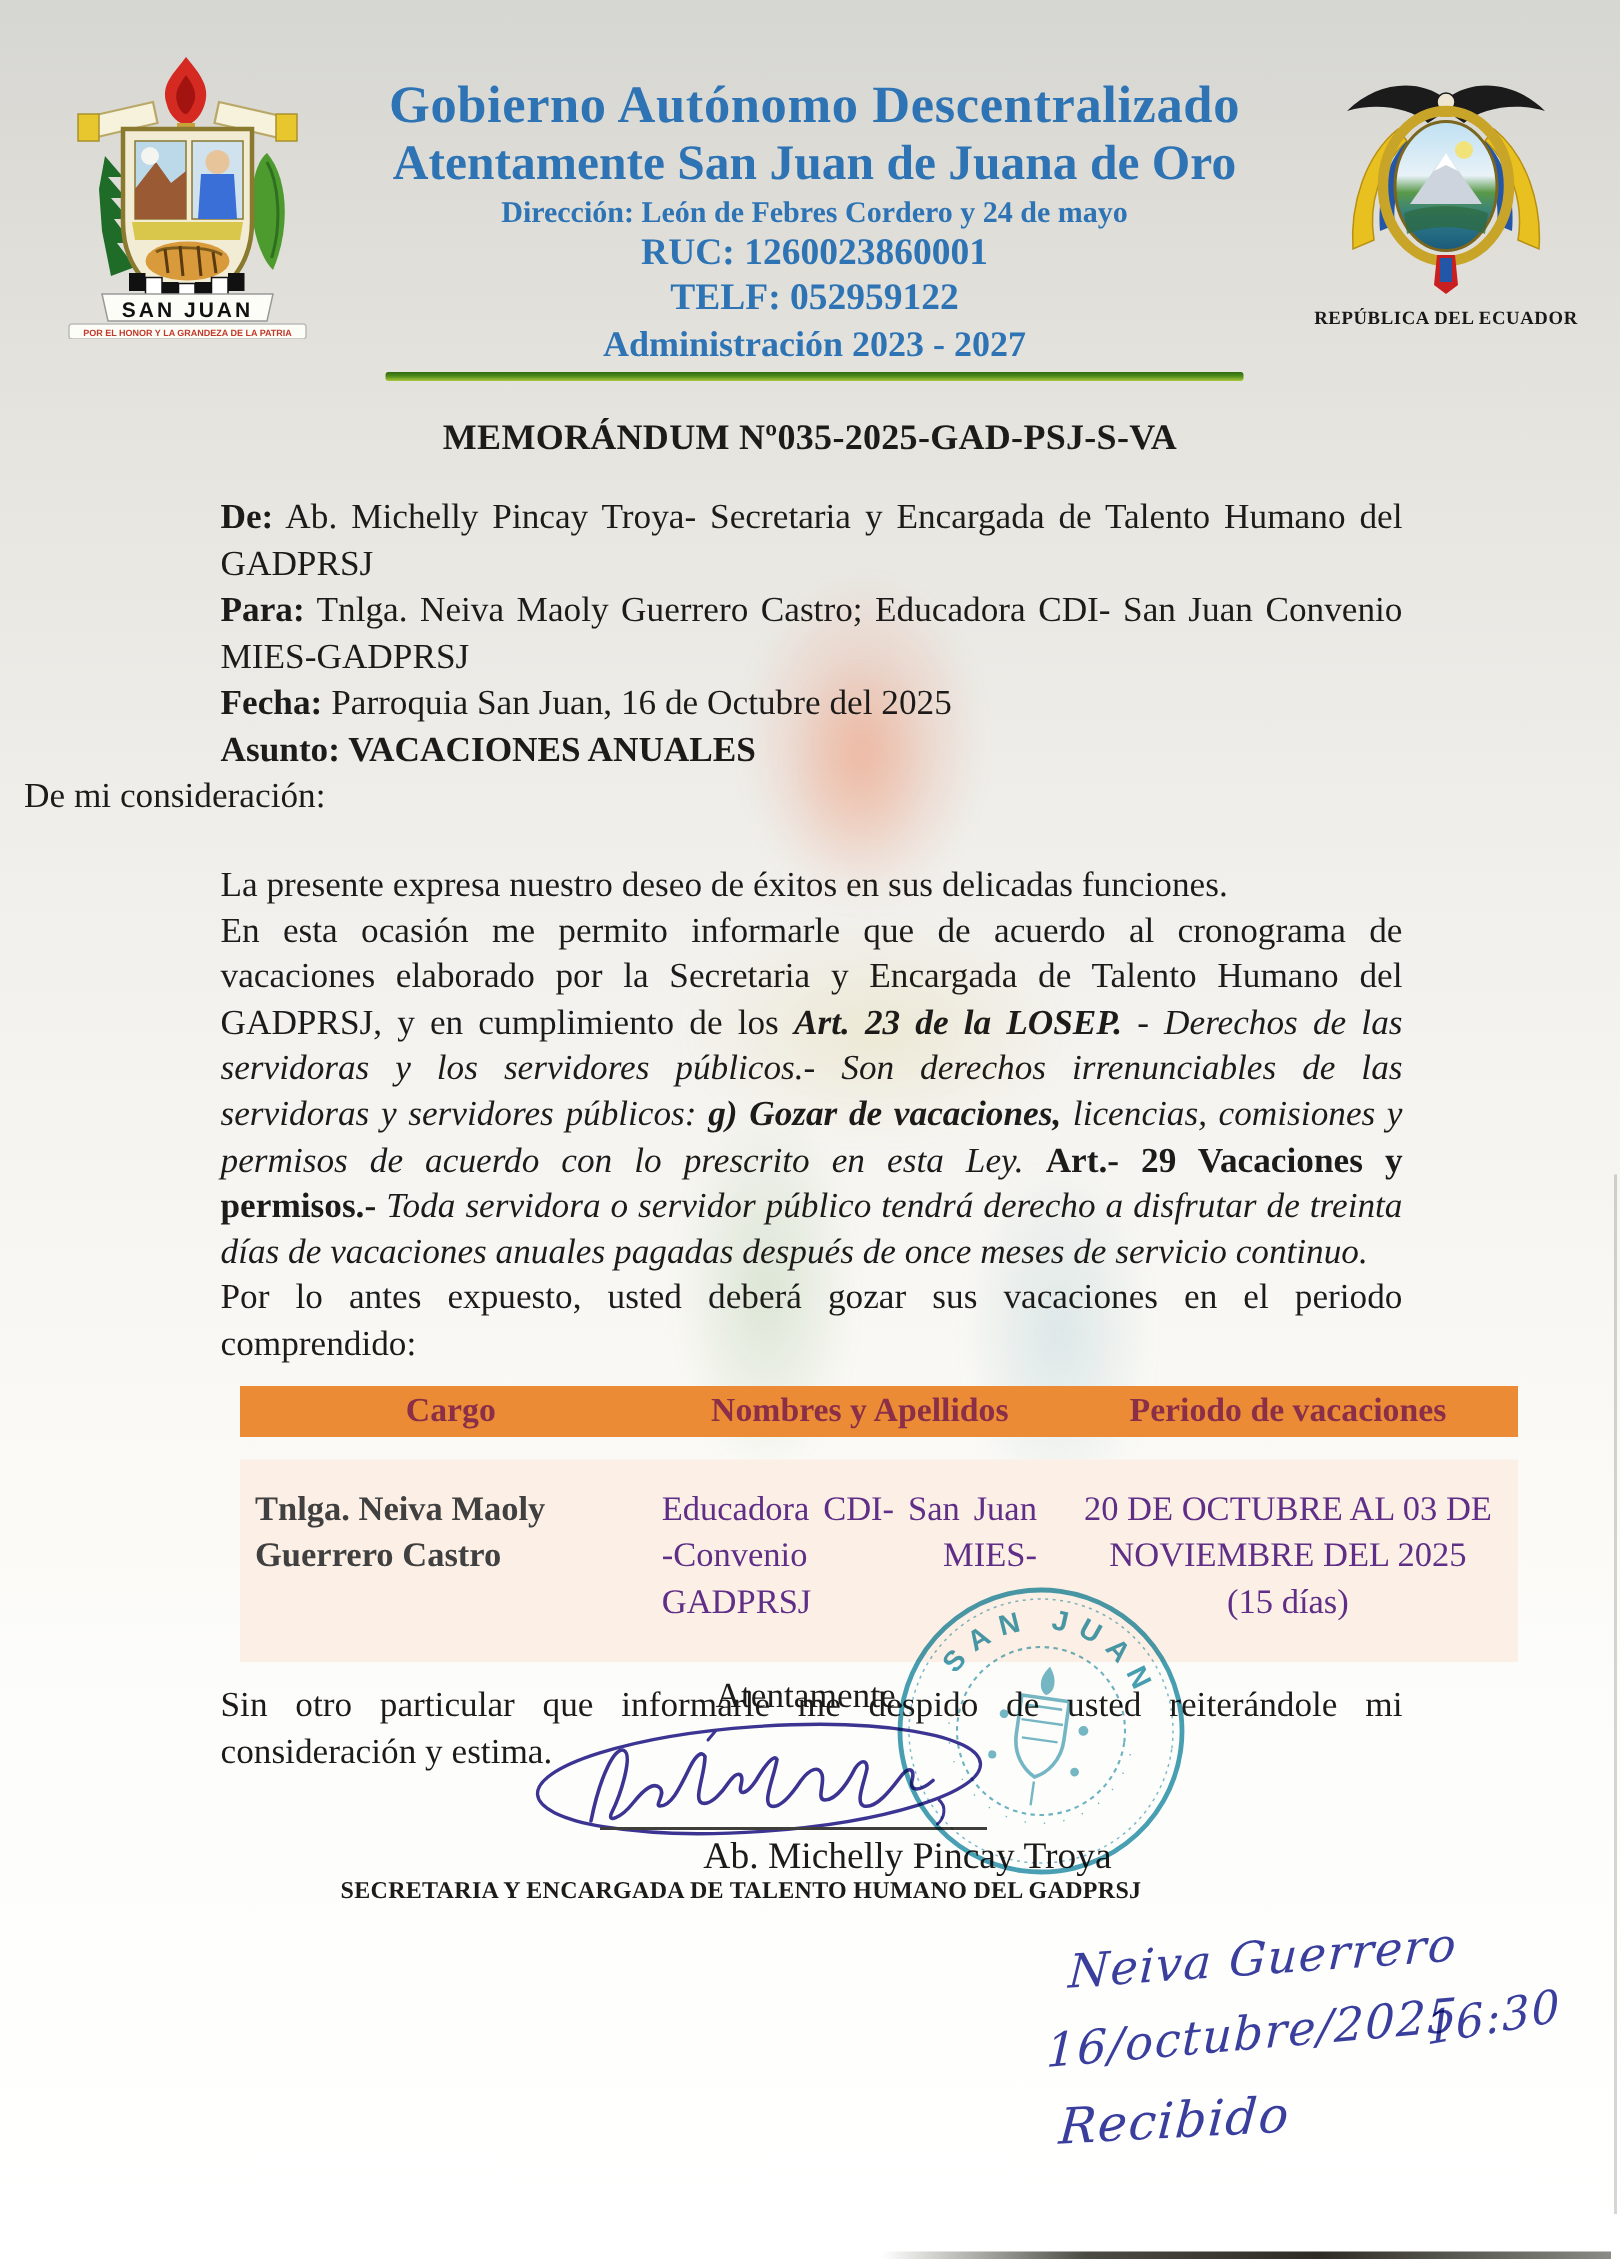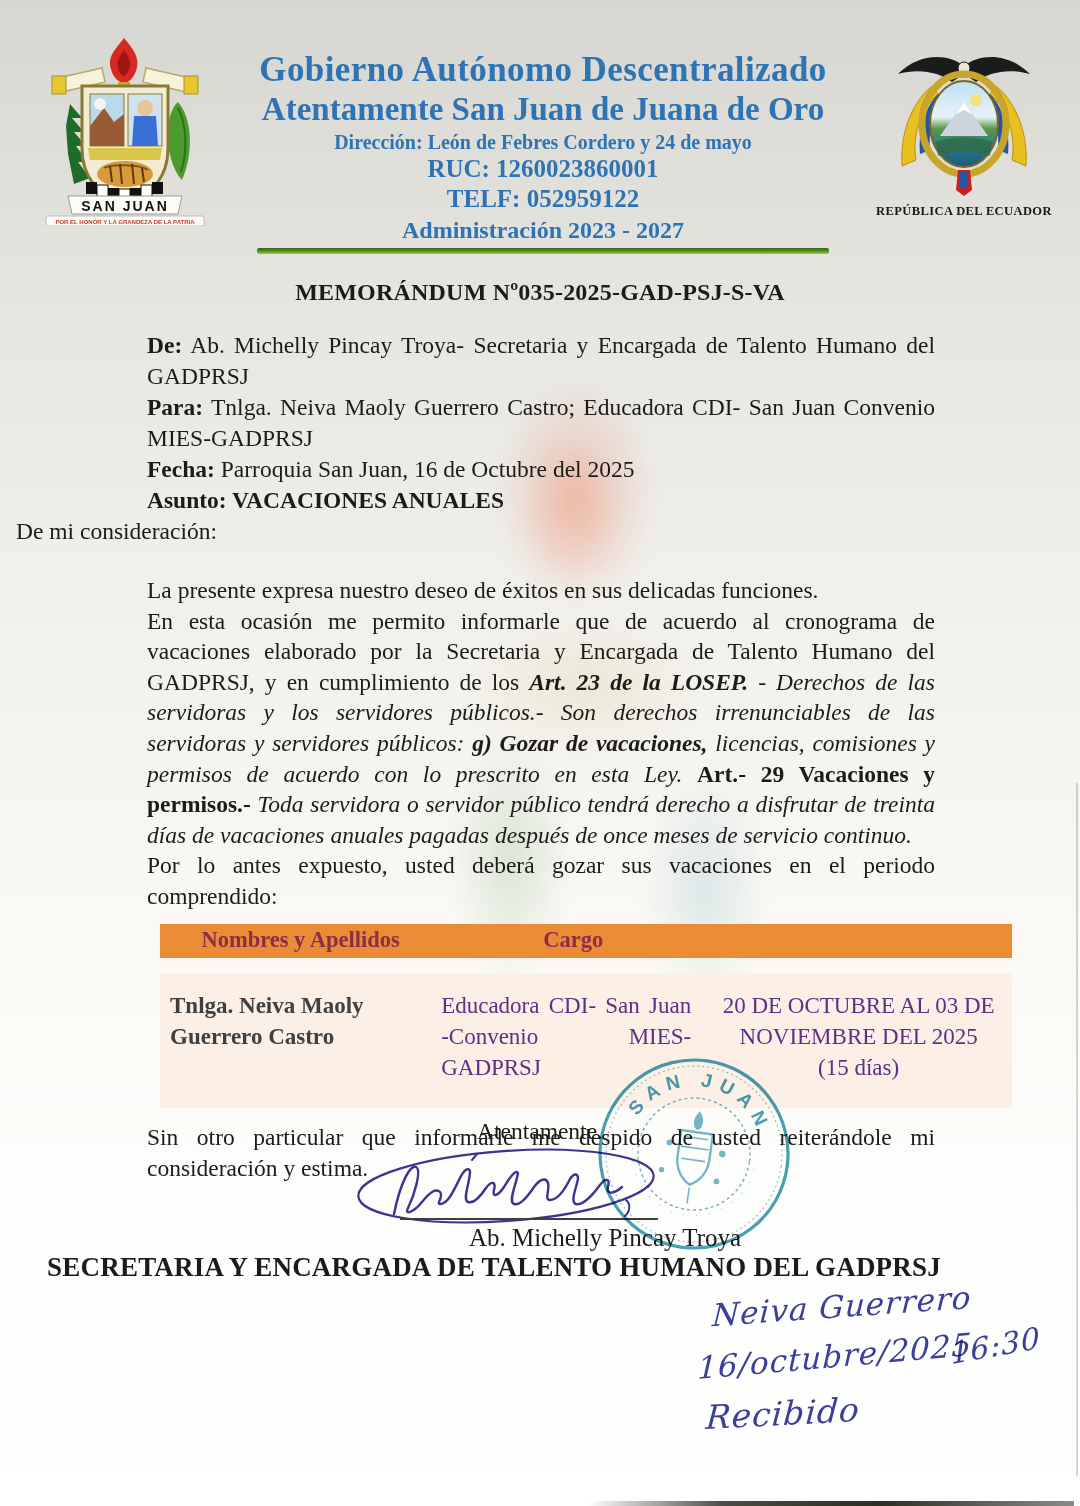--- a/index.html
+++ b/index.html
@@ -49,21 +49,21 @@
   .cell-period{color:#5f2e86;text-align:center;padding:0 10px;}
   
   .closingp{margin:14px 145px 0 147px;font-size:23.5px;line-height:31px;text-align:justify;}
   .salutation{position:absolute;left:477px;top:1118px;font-size:23.5px;}
   .signature-svg{position:absolute;left:354px;top:1132px;z-index:3;mix-blend-mode:multiply;}
   .stamp{position:absolute;left:594px;top:1054px;width:200px;height:200px;z-index:2;
     transform:rotate(8deg);opacity:.88;mix-blend-mode:multiply;}
   .signer-name{position:absolute;left:0;top:1224px;width:1080px;text-align:center;
     padding-left:130px;box-sizing:border-box;font-size:25px;z-index:1;}
   .signer-title{position:absolute;left:0;top:1252px;width:988px;text-align:center;
-    font-weight:bold;font-size:27px;letter-spacing:.2px;z-index:1;}
+    font-weight:bold;font-size:16px;letter-spacing:.2px;z-index:1;}
   
   .hw{position:absolute;color:#3a3f9e;font-family:"DejaVu Serif",serif;font-style:italic;
     letter-spacing:1px;z-index:3;mix-blend-mode:multiply;white-space:nowrap;}
   .hw-name{left:712px;top:1288px;font-size:31px;transform:rotate(-4deg) skewX(-7deg);}
   .hw-date{left:697px;top:1338px;font-size:31px;transform:rotate(-5deg) skewX(-7deg);}
   .hw-time{left:950px;top:1328px;font-size:30px;transform:rotate(-10deg) skewX(-7deg);}
   .hw-received{left:706px;top:1394px;font-size:33px;transform:rotate(-3deg) skewX(-7deg);}
   
   .watermark{position:absolute;inset:0;z-index:0;pointer-events:none;}
   .wm-blob{position:absolute;border-radius:50%;filter:blur(6px);}
@@ -207,22 +207,23 @@
     </div>
 
     <div class="paragraphs">
         <p class="bodyp"><span>La presente expresa nuestro deseo de éxitos en sus delicadas funciones.</span></p>
         <p class="bodyp"><span>En esta ocasión me permito informarle que de acuerdo al cronograma de vacaciones elaborado por la Secretaria y Encargada de Talento Humano del GADPRSJ, y  en cumplimiento de los </span><span class="sbi">Art. 23 de la LOSEP.</span><span class="si"> - Derechos de las servidoras y los servidores públicos.- Son derechos irrenunciables de las servidoras y servidores públicos: </span><span class="sbi">g) Gozar de vacaciones,</span><span class="si"> licencias, comisiones y permisos de acuerdo con lo prescrito en esta Ley. </span><span class="sb">Art.- 29 Vacaciones y permisos.-</span><span class="si"> Toda servidora o servidor público tendrá derecho a disfrutar de treinta días de vacaciones anuales pagadas después de once meses de servicio continuo.</span></p>
         <p class="bodyp"><span>Por lo antes expuesto, usted deberá gozar sus vacaciones en el periodo comprendido:</span></p>
       </div>
 
     <div class="vtable">
       <div class="vtable-header">
+          <div class="vh">Cargo</div>
           <div class="vh">Nombres y Apellidos</div>
-          <div class="vh">Cargo</div>
+          <div class="vh">Periodo de vacaciones</div>
         </div>
       <div class="vtable-row">
         <div class="vc cell-name">Tnlga. Neiva Maoly Guerrero Castro</div>
         <div class="vc cell-cargo">Educadora CDI- San Juan -Convenio MIES- GADPRSJ</div>
         <div class="vc cell-period">
           <div>20 DE OCTUBRE AL 03 DE NOVIEMBRE DEL 2025</div>
           <div>(15 días)</div>
         </div>
       </div>
     </div>

